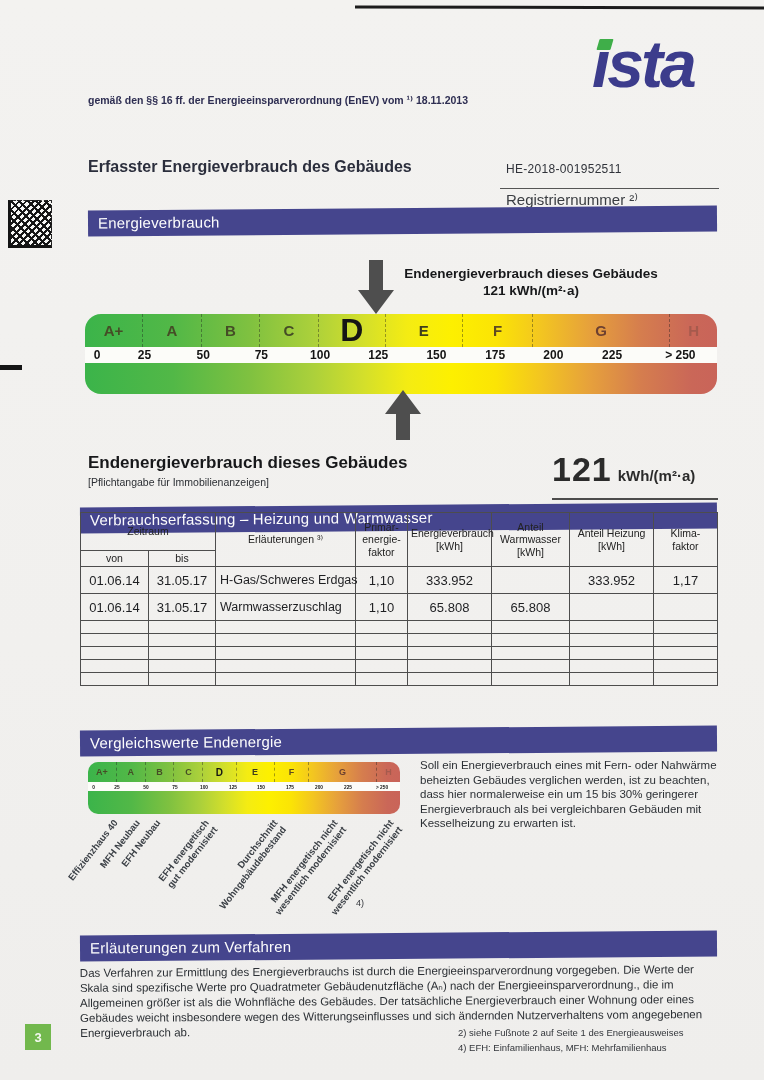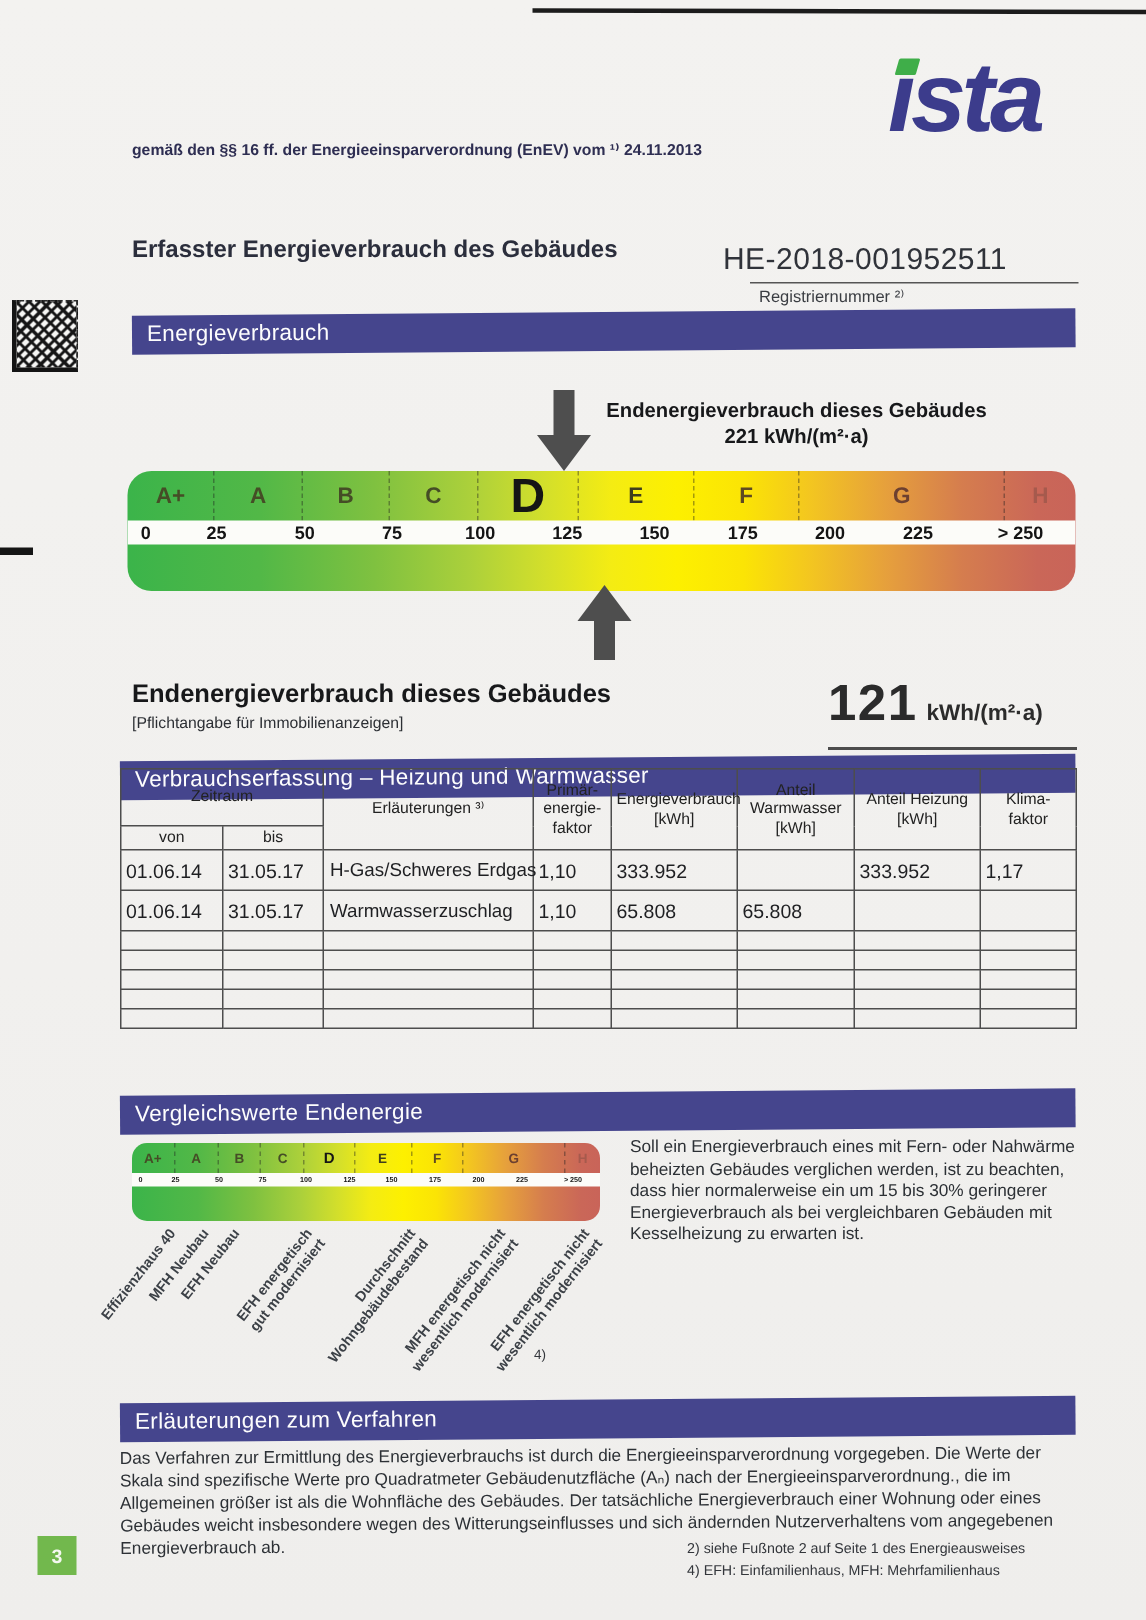--- a/index.html
+++ b/index.html
@@ -25,23 +25,23 @@
 
   
   .title{left:88px;top:50px;font-size:31px;font-weight:700;color:#3a3a85;letter-spacing:-.5px;}
   .title-suffix{font-size:19px;letter-spacing:0;}
   .subtitle{left:88px;top:94px;font-size:10.5px;font-weight:700;color:#2e2e52;}
   .logo{left:592px;top:34px;width:130px;height:64px;}
   .logo .word{font-size:66px;font-weight:800;font-style:italic;color:#3c3c8c;letter-spacing:-3px;line-height:60px;}
   .logo .dot{position:absolute;left:6px;top:5px;width:14px;height:11px;background:#3fae49;transform:skewX(-16deg);border-radius:1px;}
 
   .section-title{left:88px;top:158px;font-size:16px;font-weight:700;color:#2b2e3c;}
-  .regnum{left:482px;top:162px;font-size:20px;color:#30333a;letter-spacing:.3px;}
+  .regnum{left:506px;top:162px;font-size:12px;color:#30333a;letter-spacing:.3px;}
   .regline{left:500px;top:188px;width:219px;border-bottom:1.5px solid #555;}
-  .reglabel{left:506px;top:191px;font-size:11px;color:#3a3d42;}
+  .reglabel{left:506px;top:191px;font-size:15px;color:#3a3d42;}
 
   
   .banner{
     background:#45458d;color:#fdfdfd;font-size:15px;font-weight:500;
     padding:4px 10px 5px 10px;transform:rotate(-.45deg);box-sizing:border-box;
     letter-spacing:.2px;
   }
   .b1{left:88px;top:208px;width:629px;}
   .b2{left:80px;top:505px;width:637px;}
   .b3{left:80px;top:728px;width:637px;}
@@ -87,21 +87,21 @@
   .ee-value{left:552px;top:450px;width:166px;border-bottom:2px solid #4c4c4c;
     padding-bottom:9px;display:flex;align-items:baseline;gap:6px;}
   .ee-num{font-size:34px;font-weight:800;color:#2b2b2b;letter-spacing:1px;}
   .ee-unit{font-size:15px;font-weight:600;color:#2b2b2b;}
 
   
   table.vt{left:80px;top:512px;width:637px;border-collapse:collapse;table-layout:fixed;
     position:absolute;background:transparent;}
   .vt th,.vt td{border:1px solid #4d4d4d;padding:1px 3px;box-sizing:border-box;}
   .vt th{font-size:10.5px;font-weight:400;text-align:center;white-space:pre-line;color:#222;vertical-align:middle;line-height:1.15;}
-  .vt td{font-size:13px;text-align:left;color:#1e1f22;vertical-align:middle;}
+  .vt td{font-size:13px;text-align:center;color:#1e1f22;vertical-align:middle;}
   .vt td.lft{text-align:left;font-size:12.5px;white-space:nowrap;padding-left:4px;}
   .vt tr.hrow1 th{height:38px;}
   .vt tr.hrow2 th{height:16px;font-size:10.5px;}
   .vt tr.drow{height:27px;}
   .vt tr.erow{height:13px;}
 
   
   .vlabel{position:absolute;top:818px;transform:rotate(-52deg);transform-origin:100% 0;
     text-align:right;font-size:9.5px;font-weight:700;color:#3c4147;line-height:1.15;white-space:pre-line;}
   .vl1{right:652px}.vl2{right:630px}.vl3{right:610px}.vl4{right:561px}
@@ -123,41 +123,41 @@
 </style>
 </head>
 <body>
 
 <div class="page">
 
   <div class="abs scanline"></div>
   <div class="abs datamatrix"></div>
   <div class="abs leftdash"></div>
 
-  <div class="abs subtitle">gemäß den §§ 16 ff. der Energieeinsparverordnung (EnEV) vom ¹⁾ 24.11.2013</div>
+  <div class="abs subtitle">gemäß den §§ 16 ff. der Energieeinsparverordnung (EnEV) vom ¹⁾ 18.11.2013</div>
   <div class="abs logo">
     <div class="word">ista</div>
     <div class="dot"></div>
   </div>
 
   <div class="abs section-title">Erfasster Energieverbrauch des Gebäudes</div>
   <div class="abs regnum">HE-2018-001952511</div>
   <div class="abs regline"></div>
   <div class="abs reglabel">Registriernummer ²⁾</div>
 
   <div class="abs banner b1">Energieverbrauch</div>
 
   <div class="abs arrow-down">
     <svg width="40" height="56" viewBox="0 0 40 56">
         <path d="M13 0 H27 V30 H38 L20 54 L2 30 H13 Z" fill="#4e4e4e"></path>
       </svg>
   </div>
   <div class="abs endlabel">
     <div>Endenergieverbrauch dieses Gebäudes</div>
-    <div>221 kWh/(m²·a)</div>
+    <div>121 kWh/(m²·a)</div>
   </div>
 
   <div class="abs scale big">
     <div class="letters">
       <span class="lc w0">A+</span>
       <span class="lc w1">A</span>
       <span class="lc w2">B</span>
       <span class="lc w3">C</span>
       <span class="lc w4 lcD">D</span>
       <span class="lc w5 lc5">E</span>

